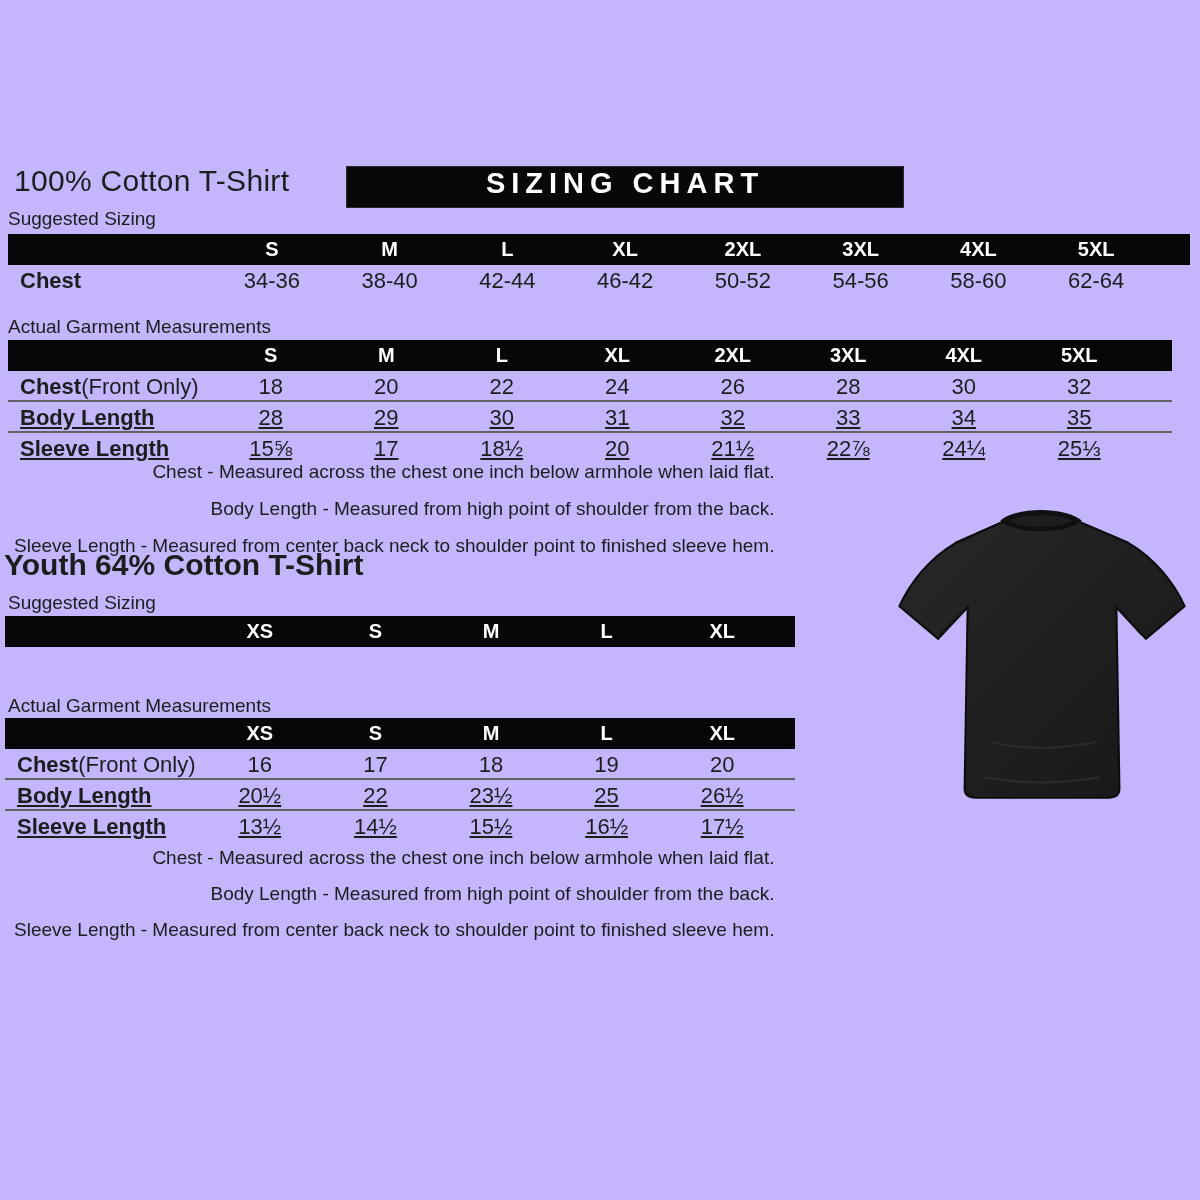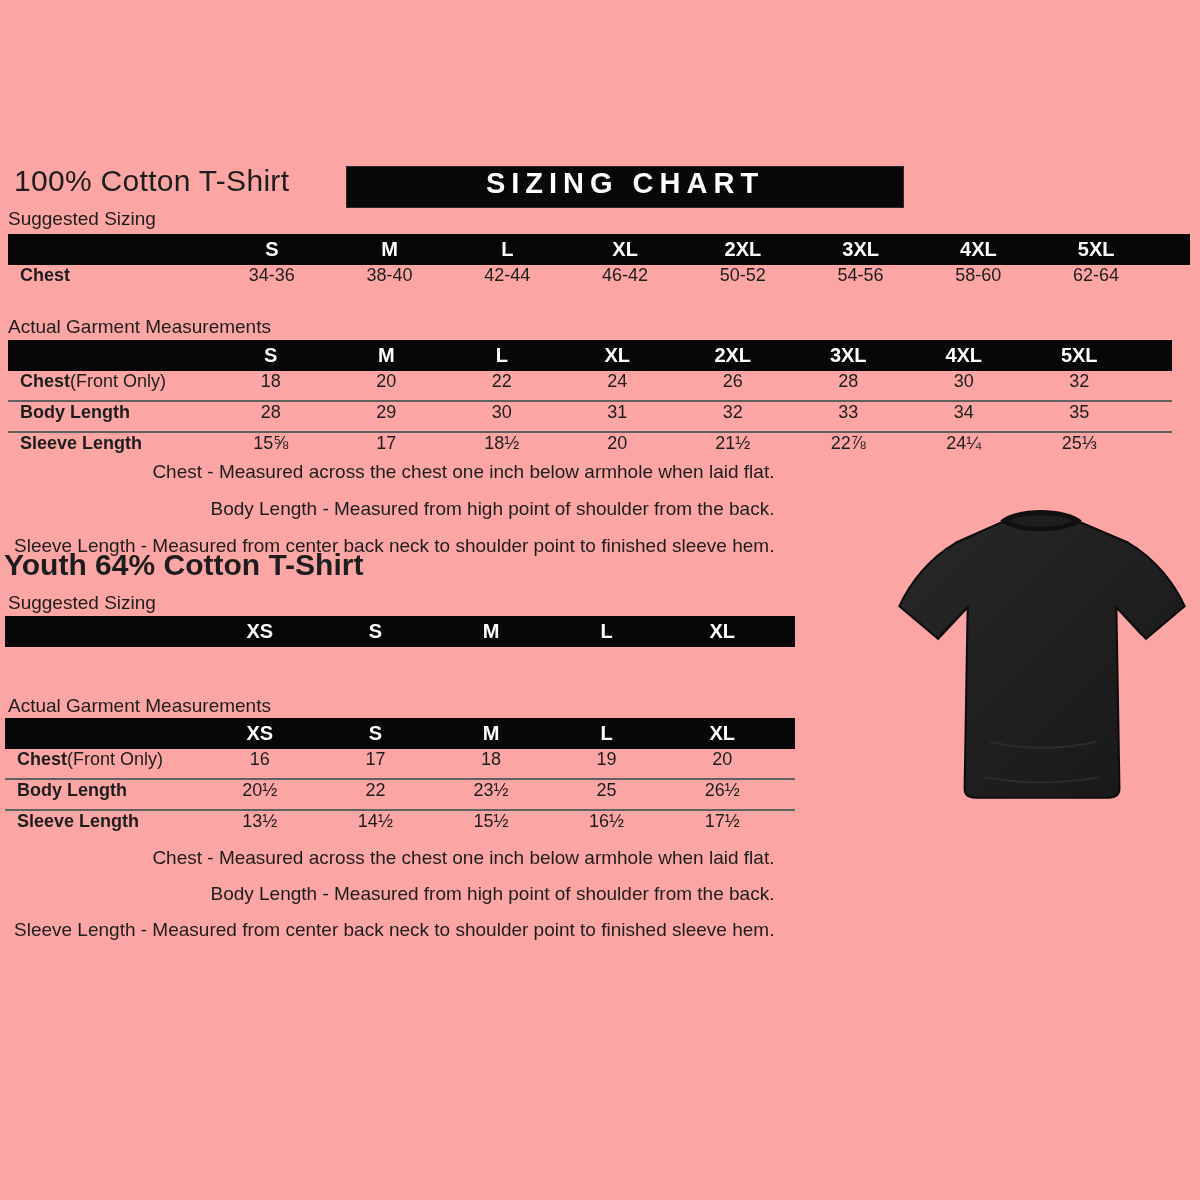--- a/index.html
+++ b/index.html
@@ -1,31 +1,31 @@
 <!DOCTYPE html>
 <html><head>
 <meta charset="utf-8">
 <style>
   html,body{margin:0;padding:0;background:#fff;}
-  .canvas{position:relative;width:1200px;height:1200px;background:#fca5a5;
+  .canvas{position:relative;width:1200px;height:1200px;background:#c4b5fd;
           font-family:"Liberation Sans","DejaVu Sans",sans-serif;color:#1d1d1d;overflow:hidden;}
 
   .title{position:absolute;left:14px;top:164px;font-size:30px;font-weight:400;letter-spacing:.3px;}
   .banner{position:absolute;left:346px;top:166px;width:558px;height:42px;background:#080808;
           color:#fff;display:flex;justify-content:center;
           font-size:29px;font-weight:700;letter-spacing:6px;border:1px solid #2a2a2a;box-sizing:border-box;}
   .youth-title{position:absolute;left:4px;top:548px;font-size:30px;font-weight:700;}
 
   .sec{position:absolute;font-size:19px;font-weight:400;}
 
   .tbl{position:absolute;}
   .hdr{display:flex;align-items:center;background:#070707;height:31px;color:#fff;
        font-weight:700;font-size:20px;}
-  .row{display:flex;align-items:flex-start;height:29px;font-size:18px;}
-  .rline{border-top:2px solid #606060;}
+  .row{display:flex;align-items:flex-end;height:29px;font-size:22px;}
+  .rline{border-top:2px solid #606060;text-decoration:underline;}
   .a .hdr,.a .row{padding-right:35px;}
   .y .hdr,.y .row{padding-right:15px;}
   .a .lbl{width:205px;padding-left:12px;box-sizing:border-box;}
   .y .lbl{width:197px;padding-left:12px;box-sizing:border-box;}
   .c{flex:1;text-align:center;}
   .b{font-weight:700;}
   .sfx{font-weight:400;}
 
   .notes{position:absolute;font-size:19px;line-height:37px;text-align:right;}
   .notes div{white-space:nowrap;}

